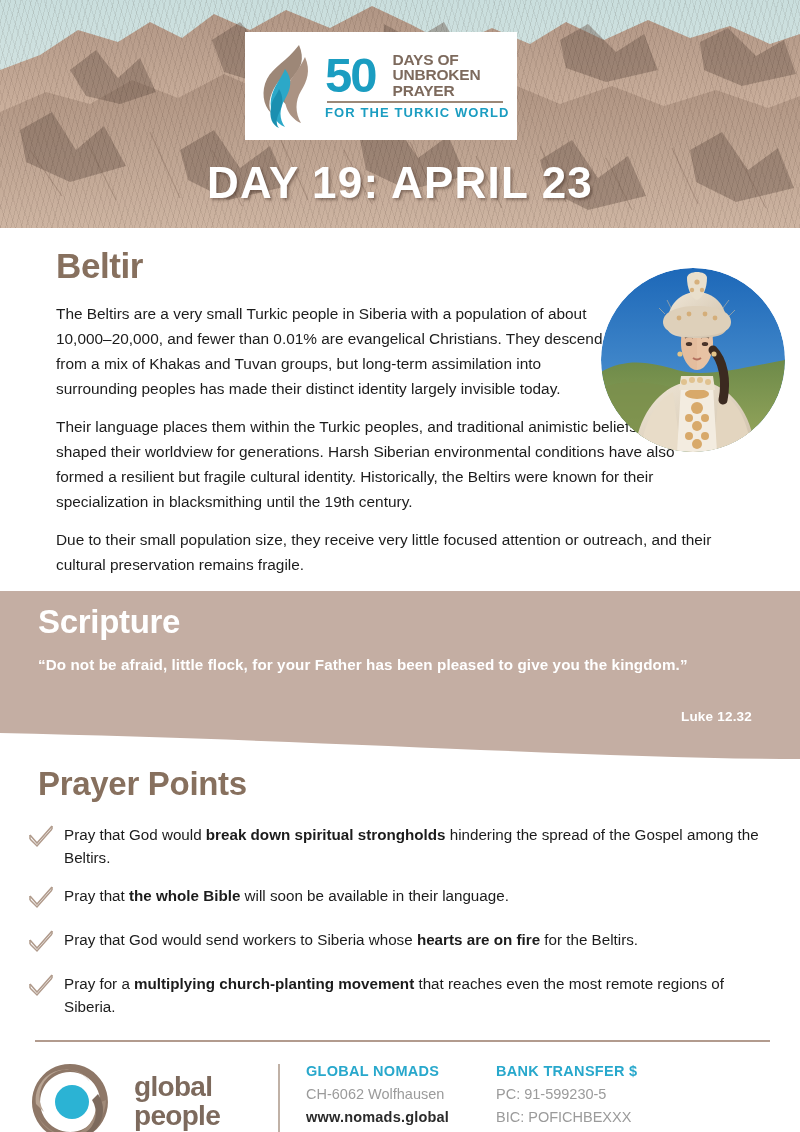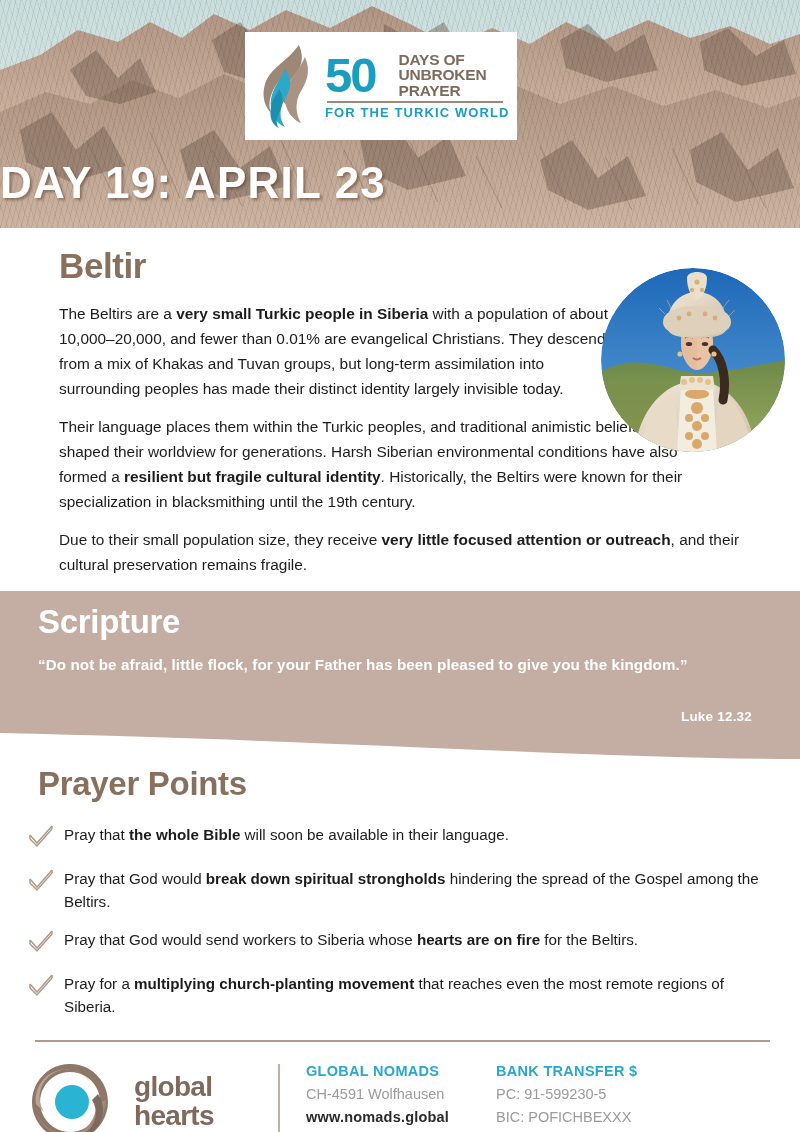--- a/index.html
+++ b/index.html
@@ -45,49 +45,49 @@
     z-index:5;
   }
   .logo-flame { width:62px; height:86px; flex:0 0 62px; }
   .logo-right { display:flex; flex-direction:column; justify-content:center; margin-left:4px; }
   .logo-top { display:flex; align-items:center; }
   .logo-50 {
     font-size:49px; font-weight:bold; color:#1b9dc1;
     letter-spacing:-2px; line-height:.94; font-family:"Liberation Sans", sans-serif;
   }
   .logo-words {
-    margin-left:23px; color:#7d6a5d; font-weight:bold;
+    margin-left:17px; color:#7d6a5d; font-weight:bold;
     font-size:15.5px; line-height:1.0; letter-spacing:-.2px;
   }
   .logo-rule { height:2px; background:#9b8878; margin:3px 0 2px 2px; width:176px; }
   .logo-sub {
     color:#1b9dc1; font-weight:bold; font-size:13px;
     letter-spacing:1.1px; text-align:left; width:186px;
   }
 
   .day-title {
     position:absolute;
     left:0; right:0; top:158px;
-    text-align:left;
+    text-align:center;
     font-size:44px; font-weight:bold;
     color:#ffffff;
     letter-spacing:1.2px;
     text-shadow:2px 2px 3px rgba(60,40,30,.45);
     z-index:4;
   }
 
   
-  .article { position:relative; padding:18px 30px 0 35px;margin-left:24px; }
+  .article { position:relative; padding:18px 30px 0 56px; }
   .people-title {
     font-size:35px; font-weight:bold; color:#87705e;
     letter-spacing:-.4px; margin-bottom:16px;
   }
   .body-text { font-size:15.4px; line-height:1.62; color:#1c1c1c; }
   .body-text p { margin-bottom:13px; }
-  .body-text b { font-weight:bold; }
+  .body-text b { font-weight:normal; }
   .p1 { width:552px; }
   .p2 { width:645px; }
   .p3 { width:700px; }
 
   .portrait {
     position:absolute;
     right:15px; top:40px;
     width:184px; height:184px;
     border-radius:50%;
     overflow:hidden;
@@ -324,32 +324,32 @@
   <div class="prayer-h">Prayer Points</div>
 
   <div class="pp-item">
     <span class="pp-check">
       <svg width="26" height="24" viewBox="0 0 26 24">
         <path d="M2,11 L9,19 L24,2" fill="none" stroke="#b09a8b" stroke-width="1.5"></path>
         <path d="M2,15 L9,22 L24,5" fill="none" stroke="#b09a8b" stroke-width="1.5"></path>
         <path d="M2,11 L2,15 M24,2 L24,5" fill="none" stroke="#b09a8b" stroke-width="1.5"></path>
       </svg>
     </span>
-    <span class="pp-text">Pray that <b>the whole Bible</b> will soon be available in their language.</span>
+    <span class="pp-text">Pray that God would <b>break down spiritual strongholds</b> hindering the spread of the Gospel among the Beltirs.</span>
   </div>
 
   <div class="pp-item">
     <span class="pp-check">
       <svg width="26" height="24" viewBox="0 0 26 24">
         <path d="M2,11 L9,19 L24,2" fill="none" stroke="#b09a8b" stroke-width="1.5"></path>
         <path d="M2,15 L9,22 L24,5" fill="none" stroke="#b09a8b" stroke-width="1.5"></path>
         <path d="M2,11 L2,15 M24,2 L24,5" fill="none" stroke="#b09a8b" stroke-width="1.5"></path>
       </svg>
     </span>
-    <span class="pp-text">Pray that God would <b>break down spiritual strongholds</b> hindering the spread of the Gospel among the Beltirs.</span>
+    <span class="pp-text">Pray that <b>the whole Bible</b> will soon be available in their language.</span>
   </div>
 
   <div class="pp-item">
     <span class="pp-check">
       <svg width="26" height="24" viewBox="0 0 26 24">
         <path d="M2,11 L9,19 L24,2" fill="none" stroke="#b09a8b" stroke-width="1.5"></path>
         <path d="M2,15 L9,22 L24,5" fill="none" stroke="#b09a8b" stroke-width="1.5"></path>
         <path d="M2,11 L2,15 M24,2 L24,5" fill="none" stroke="#b09a8b" stroke-width="1.5"></path>
       </svg>
     </span>
@@ -375,29 +375,29 @@
   <div class="gn-logo">
     <svg width="84" height="84" viewBox="0 0 84 84">
       <path d="M42,4 A38,38 0 1,1 41.9,4 Z M42,12 A30,30 0 1,0 42.1,12 Z" fill="#8e7767"></path>
       <path d="M78,40 A36,36 0 0,1 10,56 A30,30 0 0,0 68,44 Z" fill="#a08a79"></path>
       <path d="M8,44 A30,30 0 0,1 62,22 A24,24 0 0,0 16,52 Z" fill="#b8a493"></path>
       <path d="M70,34 A28,28 0 0,1 24,66 A22,22 0 0,0 64,40 Z" fill="#7d6a5d"></path>
       <circle cx="44" cy="42" r="17" fill="#2bb3d4"></circle>
     </svg>
     <div class="gn-wordmark">
       <div>global</div>
-      <div>hearts</div>
+      <div>people</div>
     </div>
   </div>
 
   <div class="vdiv"></div>
 
   <div class="fcol addr">
     <div class="f-head">GLOBAL NOMADS</div>
-    <div class="f-line">CH-4591 Wolfhausen</div>
+    <div class="f-line">CH-6062 Wolfhausen</div>
     <div class="f-strong">www.nomads.global</div>
   </div>
 
   <div class="fcol">
     <div class="f-head">BANK TRANSFER $</div>
     <div class="f-line">PC: 91-599230-5</div>
     <div class="f-line">BIC: POFICHBEXXX</div>
     <div class="f-strong">IBAN: CH37 0900 0000 9159 9230 5</div>
   </div>
 </div>

